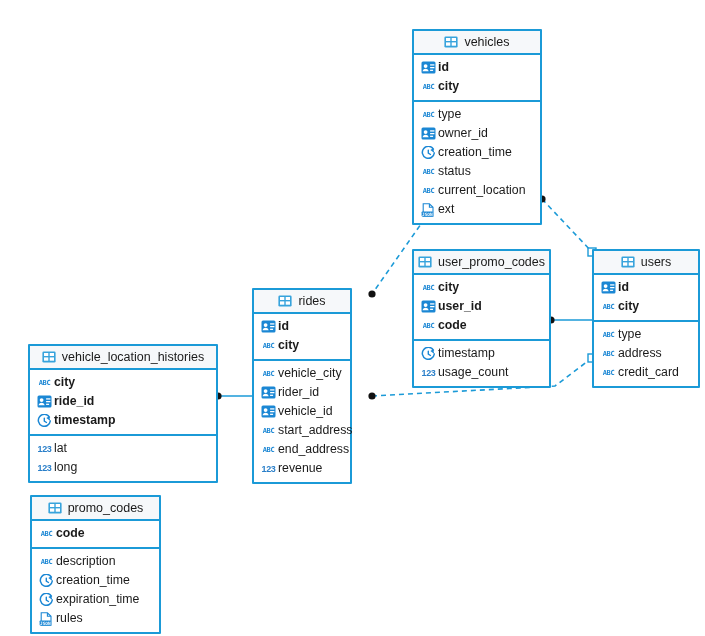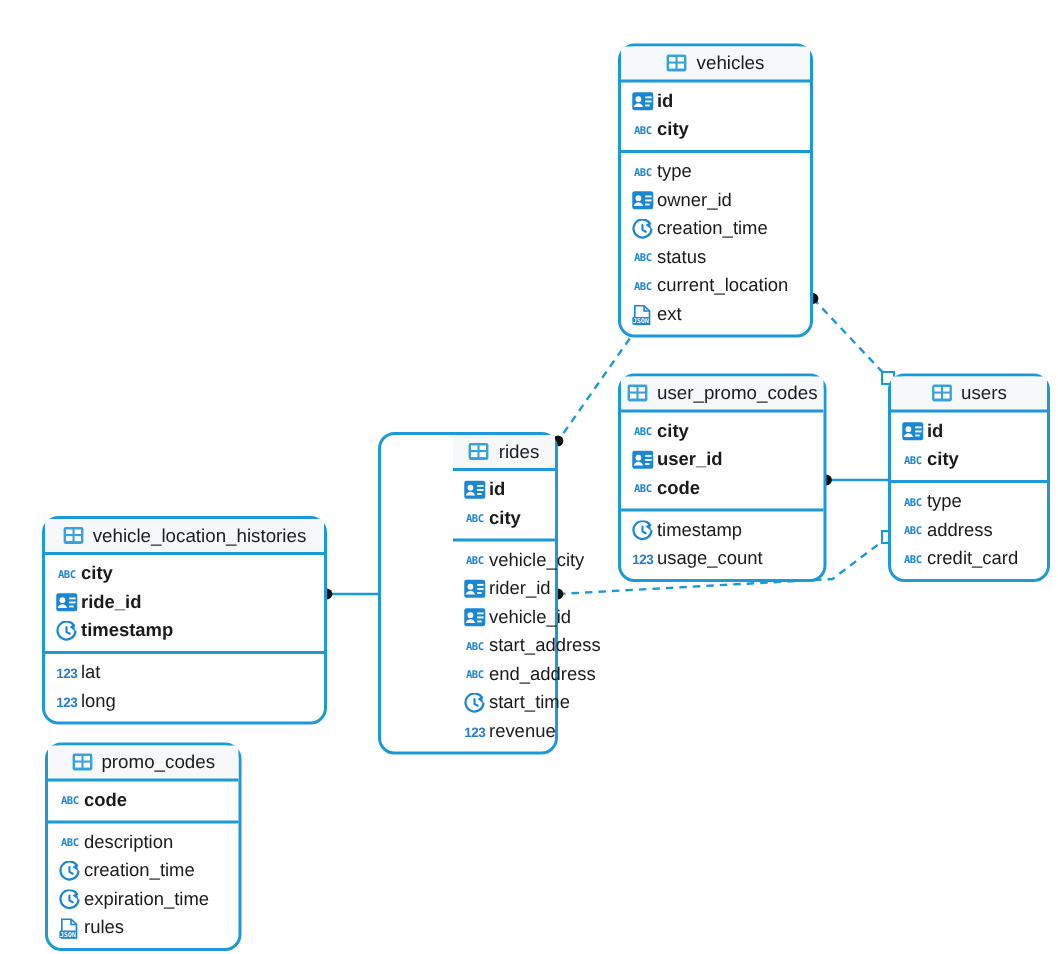--- a/index.html
+++ b/index.html
@@ -11,21 +11,21 @@
     position:relative;
   }
   #canvas{position:absolute;left:0;top:0;width:705px;height:636px;}
   svg.links{position:absolute;left:0;top:0;width:705px;height:636px;pointer-events:none;}
 
   .table{
     position:absolute;
     box-sizing:border-box;
     border:2px solid #1b9ad7;
     background:#ffffff;
-    border-radius:11px;
+    border-radius:1px;
   }
   .tbl-header{
     box-sizing:border-box;
     background:#f6f8fa;
     border-bottom:2px solid #1b9ad7;
     height:24px;
     display:flex;
     align-items:center;
     justify-content:center;
     gap:6px;
@@ -272,21 +272,21 @@
               </svg>
             </span>
             <span class="fname">timestamp</span>
           </div>
           <div class="field">
             <span class="ic ic-123">123</span>
             <span class="fname">usage_count</span>
           </div>
         </div>
       </div>
-      <div class="table" style="left: 252px; top: 288px; width: 120px; padding-left: 48px;">
+      <div class="table" style="left: 252px; top: 288px; width: 100px;">
         <div class="tbl-header">
           <span class="ic">
             <svg width="14" height="12" viewBox="0 0 14 12">
               <rect x="0.4" y="0.4" width="13.2" height="11.2" rx="1.4" fill="#37a3dc"></rect>
               <rect x="2" y="2" width="4.3" height="3" fill="#ffffff"></rect>
               <rect x="7.7" y="2" width="4.3" height="3" fill="#ffffff"></rect>
               <rect x="2" y="6.4" width="4.3" height="3.3" fill="#ffffff"></rect>
               <rect x="7.7" y="6.4" width="4.3" height="3.3" fill="#ffffff"></rect>
             </svg>
           </span>
@@ -342,30 +342,20 @@
             </span>
             <span class="fname">vehicle_id</span>
           </div>
           <div class="field">
             <span class="ic ic-abc">ABC</span>
             <span class="fname">start_address</span>
           </div>
           <div class="field">
             <span class="ic ic-abc">ABC</span>
             <span class="fname">end_address</span>
-          </div>
-          <div class="field">
-            <span class="ic">
-              <svg width="15" height="14" viewBox="0 0 15 14">
-                <path d="M12.4 3.1A6 6 0 1 0 13.3 7" fill="none" stroke="#1b87d4" stroke-width="1.5" stroke-linecap="round"></path>
-                <path d="M13.3 7 L12.1 2.3 L9.4 4.0 Z" fill="#1b87d4"></path>
-                <path d="M7.3 4.1 V7.2 L9.5 8.5" fill="none" stroke="#1b87d4" stroke-width="1.4" stroke-linecap="round" stroke-linejoin="round"></path>
-              </svg>
-            </span>
-            <span class="fname">start_time</span>
           </div>
           <div class="field">
             <span class="ic ic-123">123</span>
             <span class="fname">revenue</span>
           </div>
         </div>
       </div>
       <div class="table" style="left: 28px; top: 344px; width: 190px;">
         <div class="tbl-header">
           <span class="ic">

